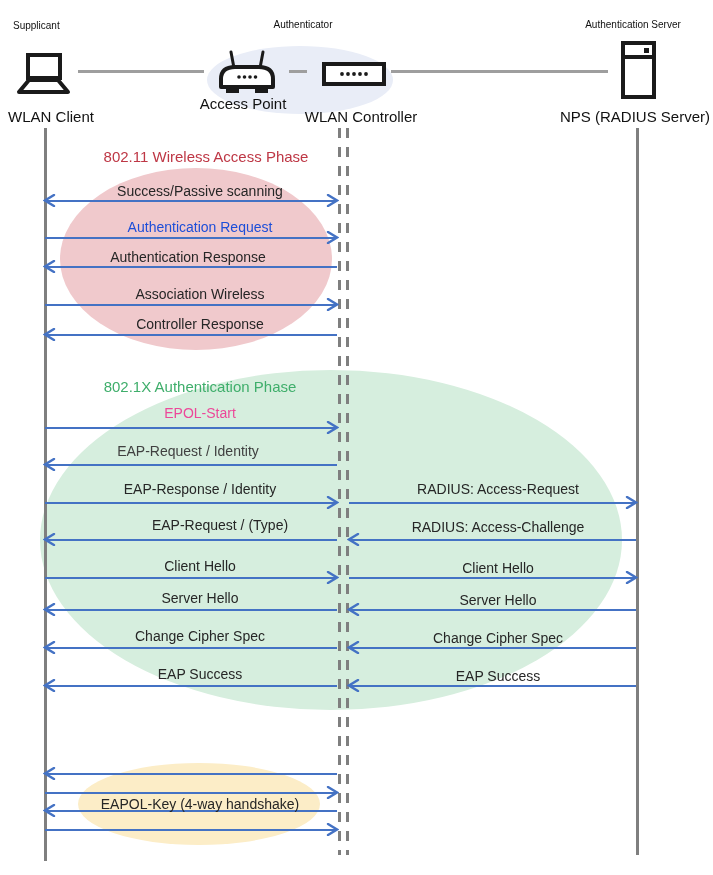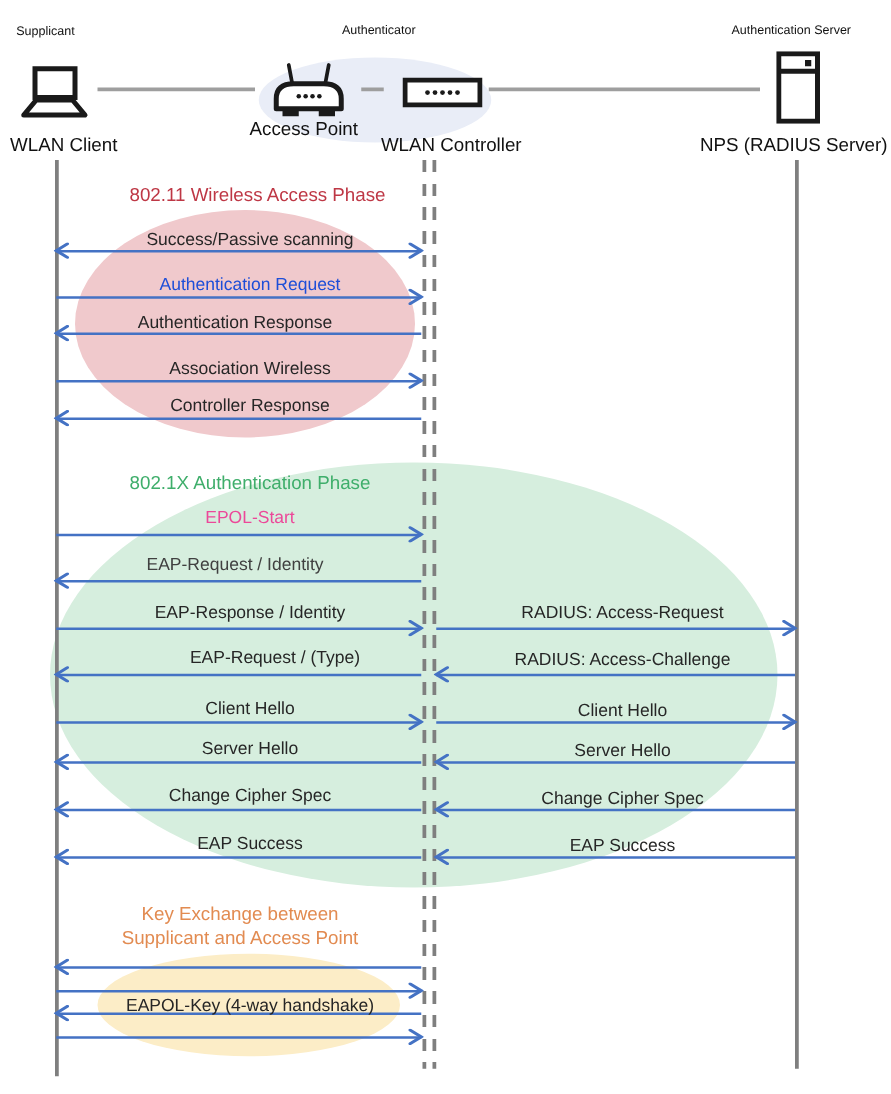--- a/index.html
+++ b/index.html
@@ -76,22 +76,20 @@
   <div class="ellipse" id="ellipse-auth" style="left: 40px; top: 370px; width: 582px; height: 340px; background: rgb(214, 238, 222);"></div>
   <div class="ellipse" id="ellipse-key" style="left: 78px; top: 763px; width: 242px; height: 82px; background: rgb(252, 237, 199);"></div>
 
   <div class="lifeline" id="lifeline-client" style="left: 44px; height: 733px; background: rgb(127, 127, 127);"></div>
   <div class="lifeline dashed" style="left:338px;height:727px;"></div>
   <div class="lifeline dashed" style="left:346px;height:727px;"></div>
   <div class="lifeline" id="lifeline-server" style="left: 636px; height: 727px; background: rgb(127, 127, 127);"></div>
 
   <div class="phase-title" id="title-wireless" style="left: 206px; top: 147px; color: rgb(190, 55, 69);">802.11 Wireless Access Phase</div>
   <div class="phase-title" id="title-auth" style="left: 200px; top: 377px; color: rgb(63, 174, 107);">802.1X Authentication Phase</div>
-  <div class="phase-title" id="title-key" style="left: 192px; top: 722px; color: rgb(226, 139, 81);">Key Exchange between
-Supplicant and Access Point</div>
 
   <div id="messages">
       <div class="arrow" style="left: 45px; width: 292px; top: 194px;">
         <div class="line" style="background: rgb(68, 114, 196);"></div>
         <svg width="13" height="13" viewBox="0 0 13 13" style="right: -2px;">
           <path d="M2 1 L11 6.5 L2 12" stroke="#4472C4" stroke-width="2.4" fill="none" stroke-linecap="round"></path>
         </svg>
         <svg width="13" height="13" viewBox="0 0 13 13" style="left: -2px;">
           <path d="M11 1 L2 6.5 L11 12" stroke="#4472C4" stroke-width="2.4" fill="none" stroke-linecap="round"></path>
         </svg>

